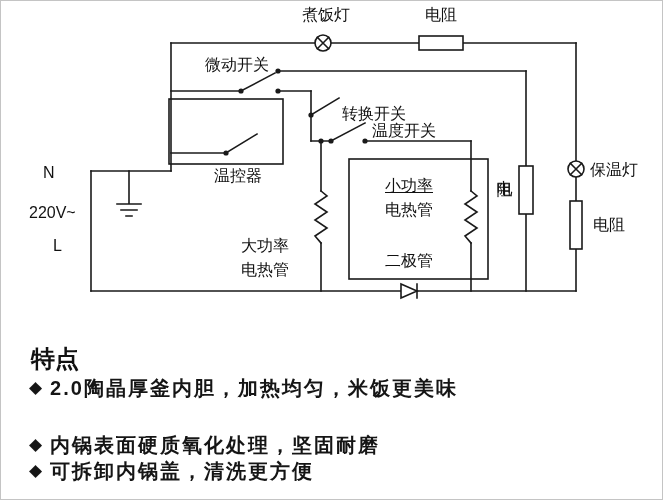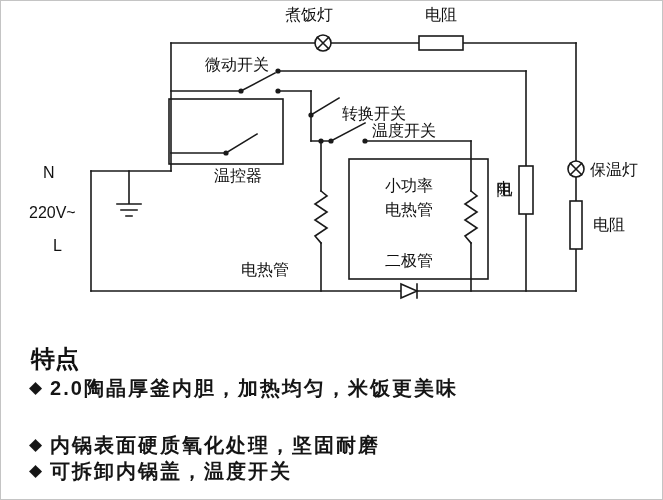--- a/index.html
+++ b/index.html
@@ -87,44 +87,45 @@
       <circle cx="277" cy="70" r="2.6"></circle>
       <circle cx="277" cy="90" r="2.6"></circle>
       <circle cx="310" cy="114" r="2.6"></circle>
       <circle cx="330" cy="140" r="2.6"></circle>
       <circle cx="364" cy="140" r="2.6"></circle>
       <circle cx="320" cy="140" r="2.6"></circle>
       <circle cx="225" cy="152" r="2.6"></circle>
     </g>
   </svg>
 
-  <div class="lbl c" style="left:273px; top:5px;  width:70px;">煮饭灯</div>
+  <div class="lbl c" style="left:290px; top:5px;  width:70px;">煮饭灯</div>
   <div class="lbl c" style="left:417px; top:5px;  width:46px;">电阻</div>
   <div class="lbl" style="left:204px; top:55px;">微动开关</div>
   <div class="lbl" style="left:341px; top:104px;">转换开关</div>
   <div class="lbl" style="left:371px; top:121px;">温度开关</div>
   <div class="lbl" style="left:181px; top:166px;margin-left:32px;">温控器</div>
   <div class="lbl" style="left:42px;  top:163px;">N</div>
   <div class="lbl" style="left:28px;  top:203px;">220V~</div>
   <div class="lbl" style="left:52px;  top:236px;">L</div>
+  <div class="lbl c" style="left:226px; top:236px; width:76px;">大功率</div>
   <div class="lbl c" style="left:226px; top:260px; width:76px;">电热管</div>
-  <div class="lbl c" style="left:372px; top:176px; width:72px;">小功率</div>
+  <div class="lbl c" style="left:372px; top:176px; width:72px;text-decoration:underline;">小功率</div>
   <div class="lbl c" style="left:372px; top:200px; width:72px;">电热管</div>
   <div class="lbl v" style="left:494px; top:166px;">电阻</div>
   <div class="lbl c" style="left:372px; top:251px; width:72px;">二极管</div>
   <div class="lbl" style="left:589px; top:160px;">保温灯</div>
   <div class="lbl" style="left:592px; top:215px;">电阻</div>
 
   <div>
     <div class="f-title">特点</div>
 
     <div class="f-item" style="top:374px;">
       <span class="bullet">◆</span><span>2.0陶晶厚釜内胆，加热均匀，米饭更美味</span>
     </div>
     <div class="f-item" style="top:431px;">
       <span class="bullet">◆</span><span>内锅表面硬质氧化处理，坚固耐磨</span>
     </div>
     <div class="f-item" style="top:457px;">
-      <span class="bullet">◆</span><span>可拆卸内锅盖，温度开关</span>
+      <span class="bullet">◆</span><span>可拆卸内锅盖，清洗更方便</span>
     </div>
   </div>
 
 </div>
 
 </body></html>

